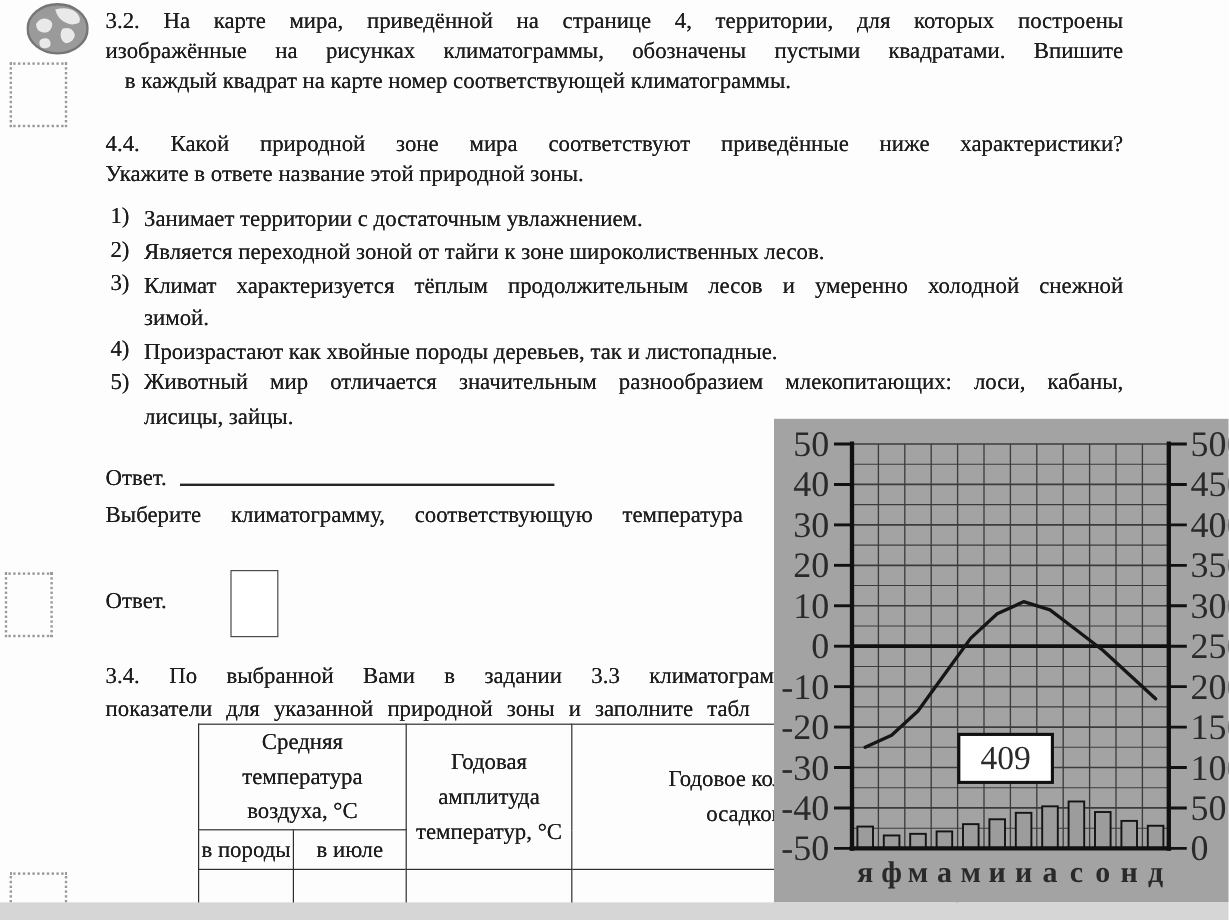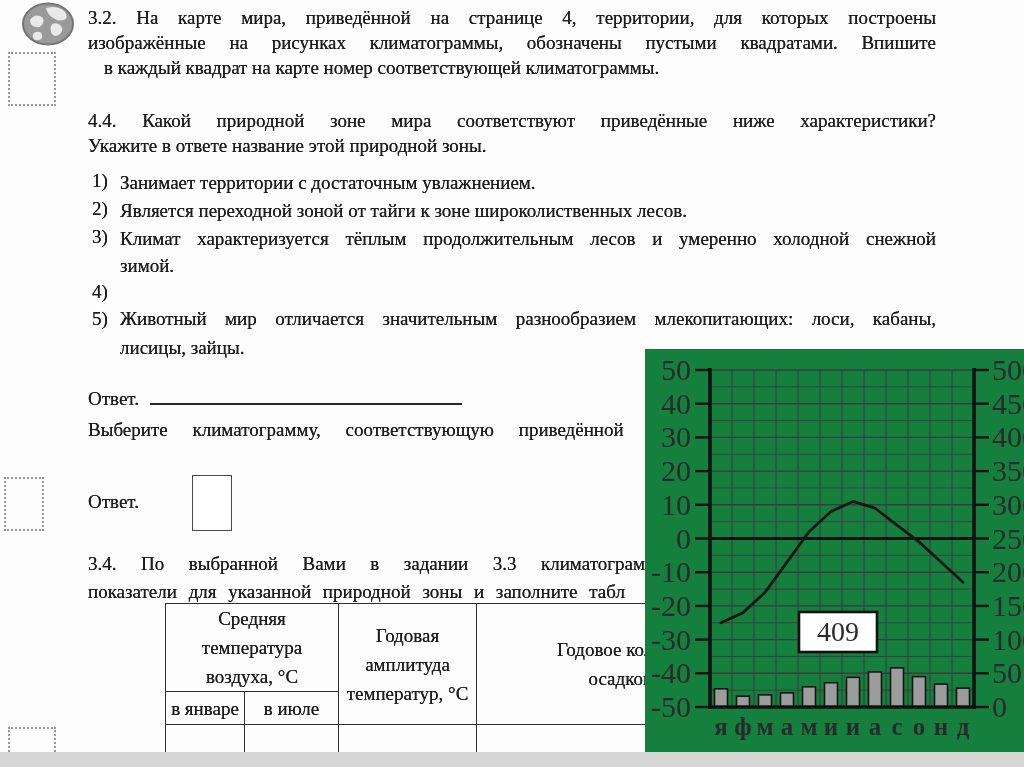--- a/index.html
+++ b/index.html
@@ -11,21 +11,21 @@
   .jl{white-space:normal;text-align:justify;text-align-last:justify;}
   .num{position:absolute;left:92px;font-size:19px;text-shadow:0 0 .5px currentColor;}
   .itxt{left:120px;width:816px;}
   .dotted{position:absolute;border:2px dotted #9a9a9a;background:transparent;}
   .ansline{position:absolute;border-bottom:2px solid #262626;}
   .ansbox{position:absolute;border:1.6px solid #4a4a4a;background:#fff;}
   table.fill{position:absolute;left:165px;top:603px;border-collapse:collapse;
              font-size:19px;line-height:29px;table-layout:fixed;
              text-shadow:0 0 .5px currentColor;}
   table.fill td{border:1.5px solid #2e2e2e;text-align:center;vertical-align:middle;padding:0;}
-  .chartbox{position:absolute;left:645px;top:349px;width:379px;height:403px;background:#15803d;}
+  .chartbox{position:absolute;left:645px;top:349px;width:379px;height:403px;background:#a3a3a3;}
   #climagram-svg text{fill:#2a2a2a;font-family:"Liberation Serif","DejaVu Serif",serif;}
   .footer{position:absolute;left:0;top:752px;width:1024px;height:15px;background:#d6d6d6;}
 </style>
 </head>
 <body>
 
 <div class="page">
 
   <svg class="abs" style="left:22px;top:2px" width="52" height="44" viewBox="0 0 52 44">
     <ellipse cx="26" cy="22" rx="25" ry="20.5" fill="#9a9a9a" stroke="#757575" stroke-width="2"></ellipse>
@@ -49,45 +49,46 @@
   <div class="tline" style="left:120px;top:170px">Занимает территории с достаточным увлажнением.</div>
 
   <span class="num" style="top:198px">2)</span>
   <div class="tline" style="left:120px;top:198px">Является переходной зоной от тайги к зоне широколиственных лесов.</div>
 
   <span class="num" style="top:226px">3)</span>
   <div class="tline jl itxt" style="top:226px">Климат характеризуется тёплым продолжительным лесов и умеренно холодной снежной</div>
   <div class="tline" style="left:120px;top:253px">зимой.</div>
 
   <span class="num" style="top:281px">4)</span>
+  <div class="tline" style="left:120px;top:281px">Произрастают как хвойные породы деревьев, так и листопадные.</div>
 
   <span class="num" style="top:308px">5)</span>
   <div class="tline jl itxt" style="top:306px">Животный мир отличается значительным разнообразием млекопитающих: лоси, кабаны,</div>
   <div class="tline" style="left:120px;top:335px">лисицы, зайцы.</div>
 
   <div class="tline" style="left:88px;top:386px">Ответ.</div>
   <div class="ansline" style="left:150px;top:386px;width:312px;height:17px"></div>
 
-  <div class="tline" style="left:88px;top:417px;word-spacing:20px">Выберите климатограмму, соответствующую приведённой</div>
+  <div class="tline" style="left:88px;top:417px;word-spacing:20px">Выберите климатограмму, соответствующую температура</div>
 
   <div class="tline" style="left:88px;top:489px">Ответ.</div>
   <div class="ansbox" style="left:192px;top:475px;width:38px;height:54px"></div>
 
   <div class="tline jl" style="left:88px;top:551px;width:557px">3.4. По выбранной Вами в задании 3.3 климатограм</div>
   <div class="tline" style="left:88px;top:579px;word-spacing:7px">показатели для указанной природной зоны и заполните табл</div>
 
   <table class="fill">
     <tbody>
         <tr>
       <td colspan="2" style="width:171px;height:86px">Средняя температура воздуха, °С</td>
       <td rowspan="2" style="width:137px">Годовая амплитуда температур, °С</td>
       <td rowspan="2" style="width:230px;padding:0 45px">Годовое количество осадков, мм</td>
     </tr>
     <tr style="height:33px">
-      <td style="width:78px">в январе</td>
+      <td style="width:78px">в породы</td>
       <td style="width:93px">в июле</td>
     </tr>
     <tr style="height:44px">
       <td></td>
       <td></td>
       <td></td>
       <td></td>
     </tr>
   </tbody>
     </table>

